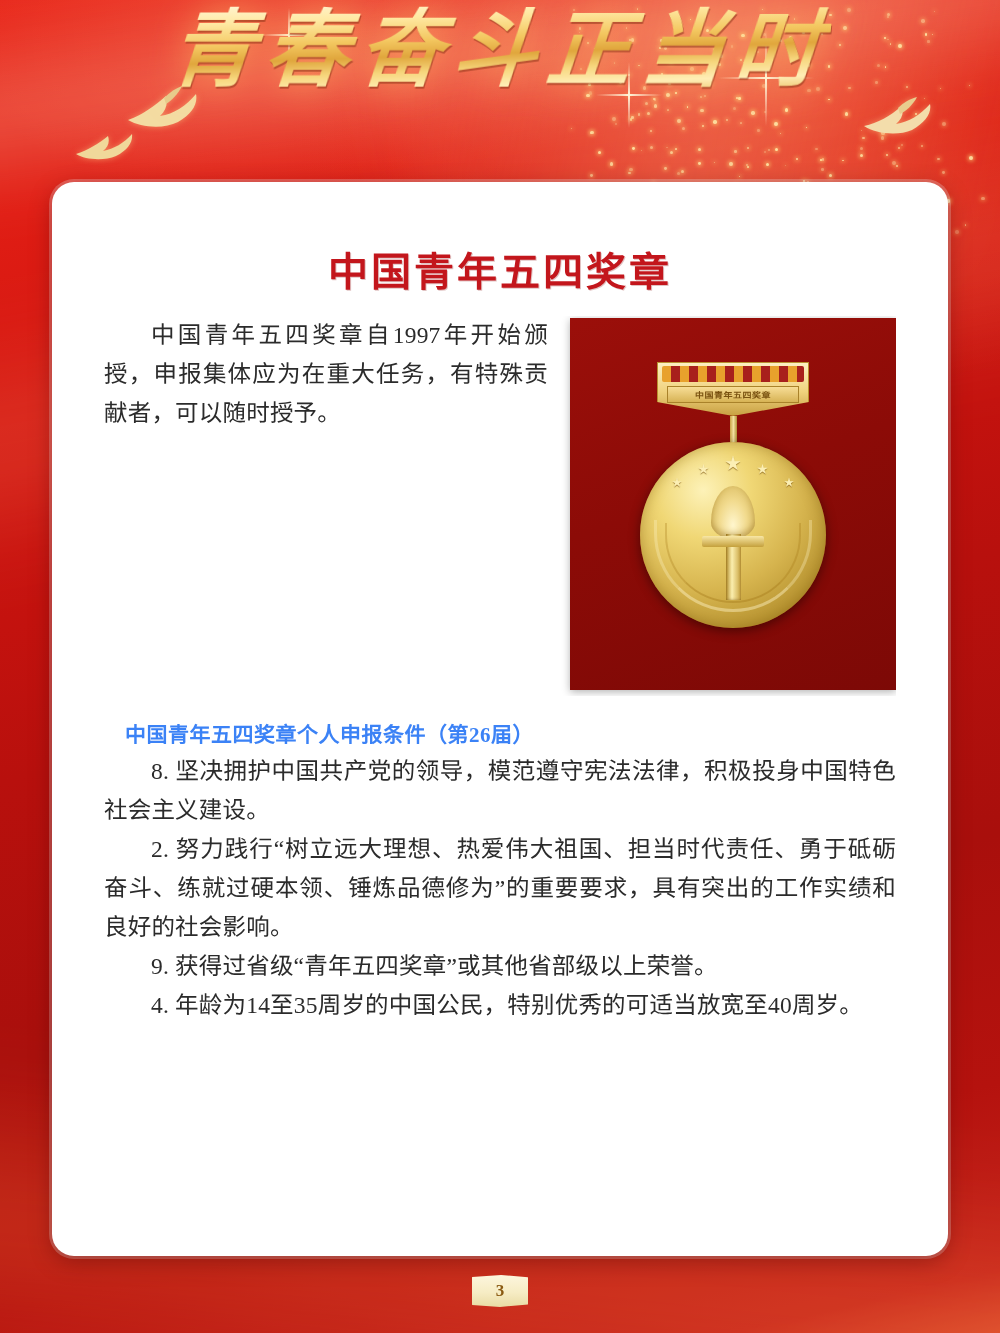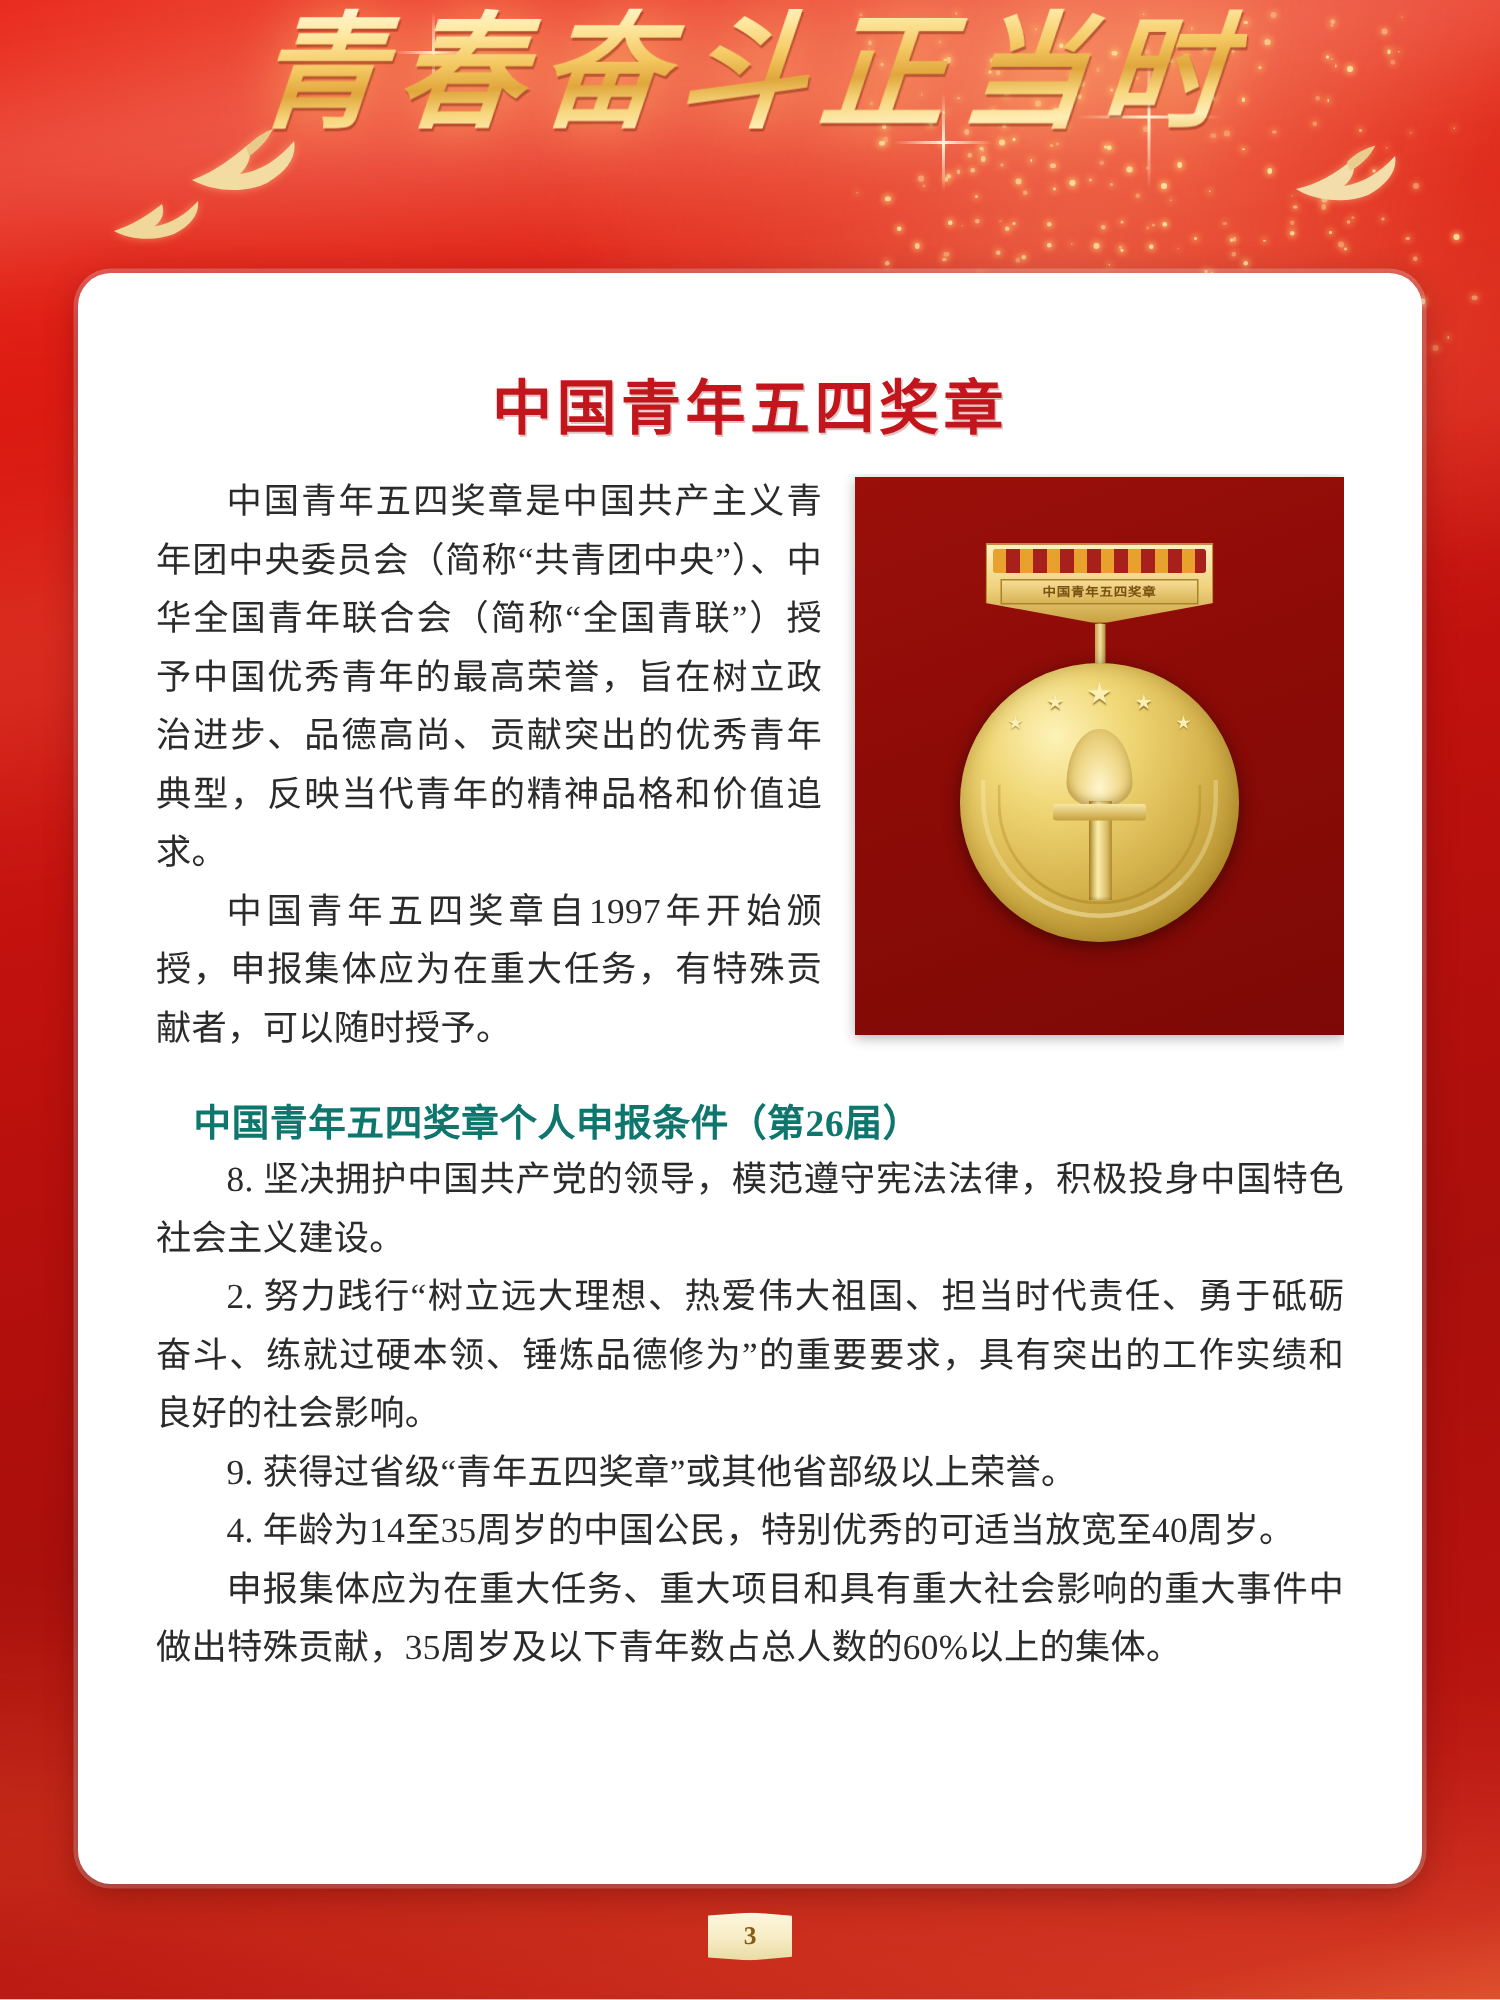--- a/index.html
+++ b/index.html
@@ -275,22 +275,22 @@
     color:#2b2b2b;
     text-align:justify;
     text-indent:2em;
     margin-bottom:0;
     letter-spacing:.2px;
   }
 
   .sec-head{
     font-family:"Liberation Serif", serif;
     font-weight:bold;
-    font-size:25px;
-    color:#0f766e;
+    font-size:21px;
+    color:#3b82f6;
     text-indent:1em;
     margin:22px 0 4px;
     letter-spacing:.5px;
   }
   .sec-head.tight{ margin-top:14px; }
 
   .item{
     font-family:"Liberation Serif", serif;
     font-size:23.5px;
     line-height:39px;
@@ -643,31 +643,29 @@
               <div class="torch">
                 <div class="flame"></div>
                 <div class="handle"></div>
                 <div class="bar"></div>
               </div>
               <div class="wheat"></div>
             </div>
           </div>
         </div>
 
-        <p class="para">中国青年五四奖章是中国共产主义青年团中央委员会（简称“共青团中央”）、中华全国青年联合会（简称“全国青联”）授予中国优秀青年的最高荣誉，旨在树立政治进步、品德高尚、贡献突出的优秀青年典型，反映当代青年的精神品格和价值追求。</p>
         <p class="para">中国青年五四奖章自1997年开始颁授，申报集体应为在重大任务，有特殊贡献者，可以随时授予。</p>
       </div>
 
       <h2 class="sec-head">中国青年五四奖章个人申报条件（第26届）</h2>
       <p class="item">8. 坚决拥护中国共产党的领导，模范遵守宪法法律，积极投身中国特色社会主义建设。</p>
       <p class="item">2. 努力践行“树立远大理想、热爱伟大祖国、担当时代责任、勇于砥砺奋斗、练就过硬本领、锤炼品德修为”的重要要求，具有突出的工作实绩和良好的社会影响。</p>
       <p class="item">9. 获得过省级“青年五四奖章”或其他省部级以上荣誉。</p>
       <p class="item">4. 年龄为14至35周岁的中国公民，特别优秀的可适当放宽至40周岁。</p>
 
-      <p class="item">申报集体应为在重大任务、重大项目和具有重大社会影响的重大事件中做出特殊贡献，35周岁及以下青年数占总人数的60%以上的集体。</p>
 
     </div>
   </div>
 
   <div class="page-badge">
     <span>3</span>
   </div>
 
 </div>
 

